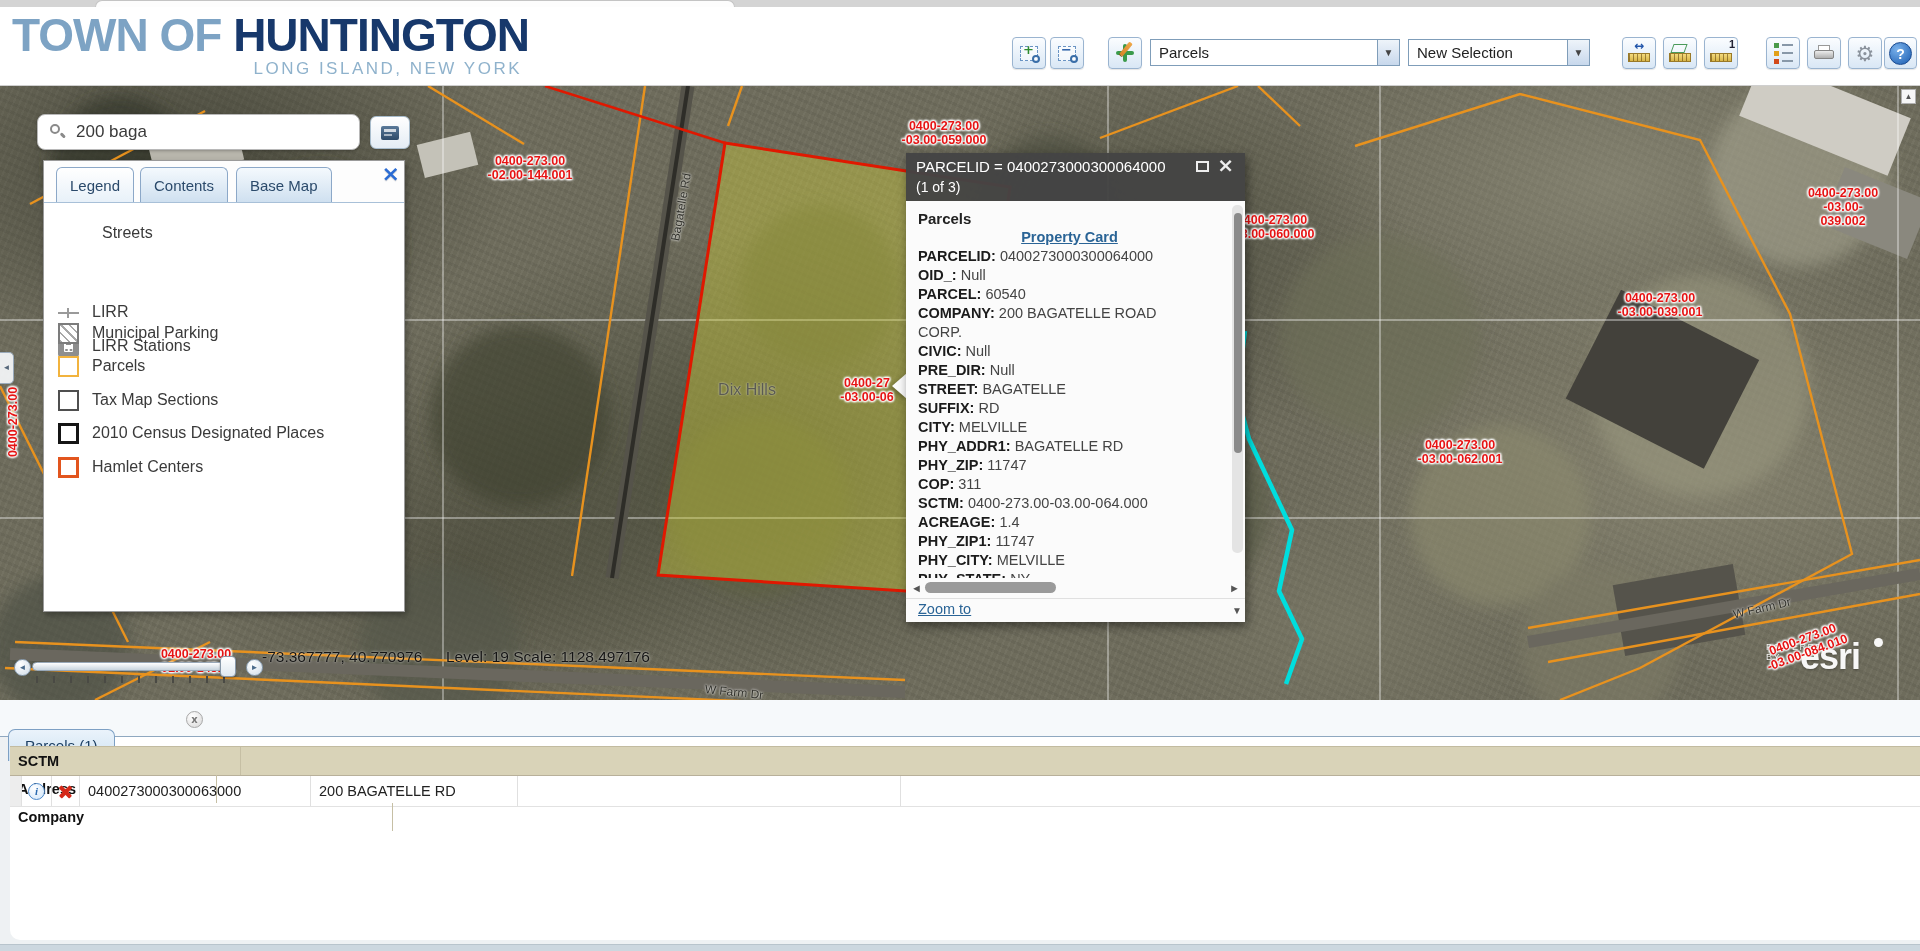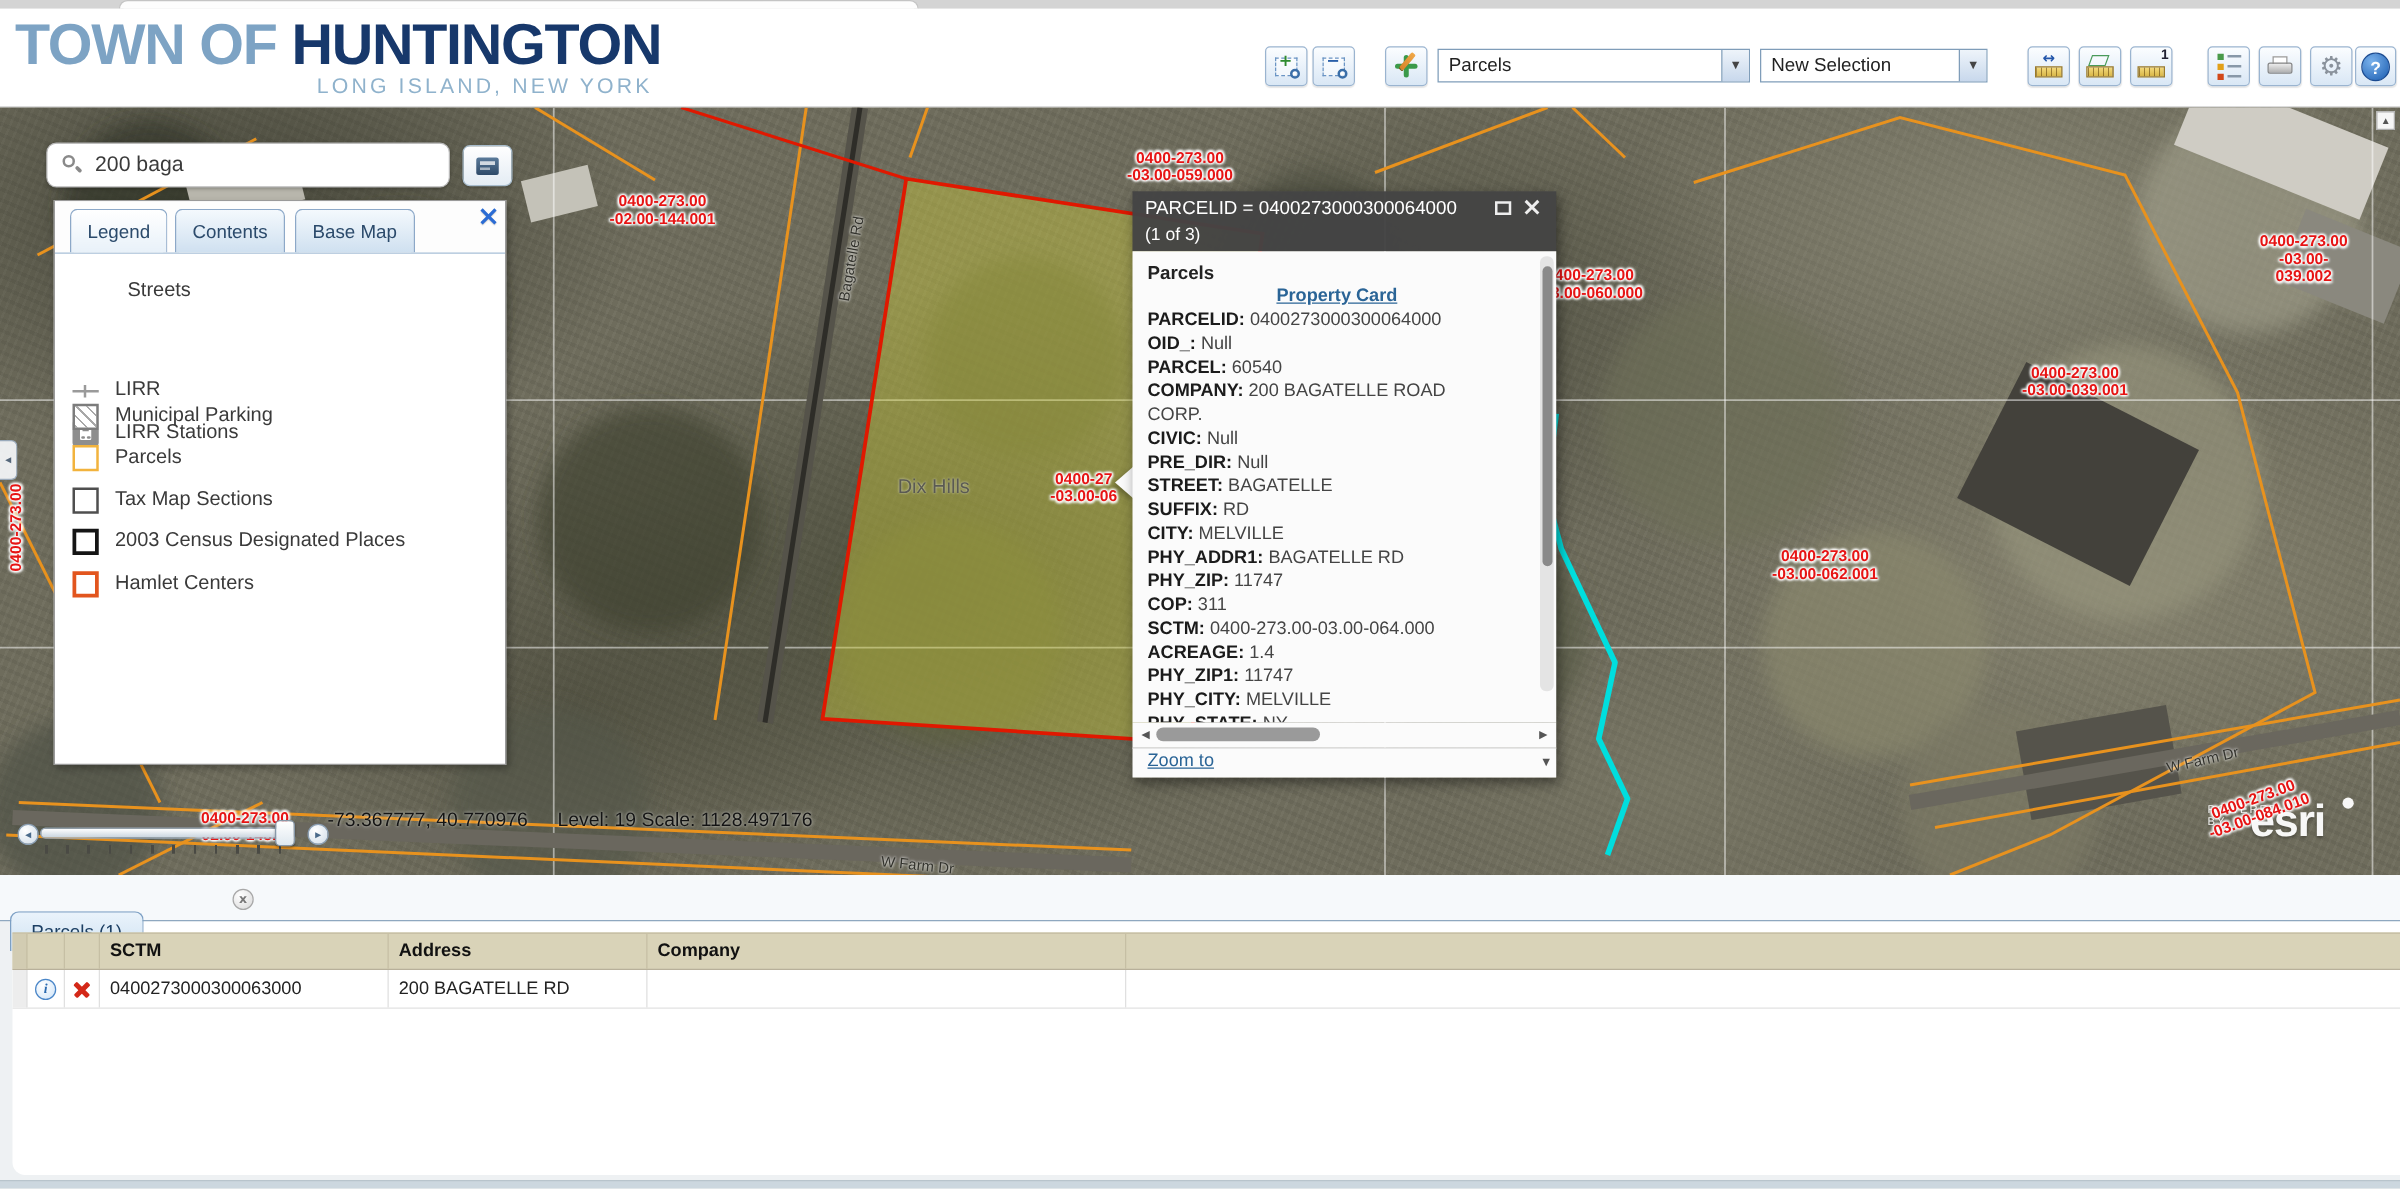--- a/index.html
+++ b/index.html
@@ -132,21 +132,21 @@
   #collapsetab{position:absolute;left:0;top:266px;width:14px;height:32px;background:rgba(246,249,251,.92);border:1px solid #9aaabb;border-left:none;border-radius:0 5px 5px 0;z-index:4;font-size:8px;color:#55677a;text-align:center;line-height:30px;cursor:pointer;}
 
   
   #results{position:absolute;left:0;top:700px;width:1920px;height:251px;background:#eef1f3;}
   #resultsinner{position:absolute;left:10px;top:0;width:1910px;height:240px;background:#fff;border-radius:0 0 0 10px;}
   #rtabbar{position:absolute;left:0;top:0;width:1920px;height:37px;background:#f6f9fb;border-bottom:1px solid #8fa8c0;}
   #rtab{position:absolute;left:8px;top:5px;height:32px;padding:0 16px;background:linear-gradient(#eaf3fb,#cfe2f2);border:1px solid #7da0c4;border-bottom:none;border-radius:7px 7px 0 0;font-size:15px;color:#1c3f63;line-height:32px;cursor:pointer;margin-top:24px;}
   #rtabclose{position:absolute;left:186px;top:11px;width:17px;height:17px;border-radius:50%;background:radial-gradient(circle at 35% 30%,#fff,#d8d8d8);border:1px solid #a8a8a8;color:#777;font:700 10px/15px "DejaVu Sans",sans-serif;text-align:center;cursor:pointer;}
   #rtable{position:absolute;left:10px;top:46px;width:1910px;}
   .trow{display:flex;align-items:stretch;}
-  .thead{height:30px;background:#d9d3b8;border-top:1px solid #c2bba0;border-bottom:1px solid #b8b09a;}
+  .thead{height:30px;background:#d9d3b8;border-top:1px solid #c2bba0;border-bottom:1px solid #b8b09a;flex-direction:column;}
   .thead .tc{font-size:14.5px;font-weight:700;color:#111;line-height:28px;border-right:1px solid #c6bfa4;padding-left:8px;}
   .tdata{height:31px;background:#fff;border-bottom:1px solid #e2e2e2;}
   .tdata .tc{font-size:14.5px;color:#222;line-height:29px;border-right:1px solid #e0e0e0;padding-left:8px;display:flex;align-items:center;}
   .tc.c0{width:12px;padding:0;} .tc.c1{width:30px;padding:0;justify-content:center;} .tc.c2{width:28px;padding:0;justify-content:center;}
   .tc.c3{width:231px;} .tc.c4{width:207px;} .tc.c5{width:383px;} .tc.cfill{flex:1;border-right:none;}
   .thead .tc.c0{background:#d2ccb2;}
   .infoico{width:17px;height:17px;border-radius:50%;border:1px solid #4a86c8;background:radial-gradient(circle at 35% 30%,#fff,#cfe4f8);color:#2a6ab0;font:italic 700 11px/15px "Liberation Serif",serif;text-align:center;cursor:pointer;}
   .redx{position:relative;width:15px;height:15px;cursor:pointer;}
   .redx::before,.redx::after{content:"";position:absolute;left:0;top:6px;width:15px;height:3.5px;background:#d42818;border-radius:1px;}
   .redx::before{transform:rotate(45deg);} .redx::after{transform:rotate(-45deg);}
@@ -385,21 +385,21 @@
       <div class="litem" style="top:191px;">
         <span class="sw parcels"></span>
         <span class="lbl">Parcels</span>
       </div>
       <div class="litem" style="top:225px;">
         <span class="sw taxmap"></span>
         <span class="lbl">Tax Map Sections</span>
       </div>
       <div class="litem" style="top:258px;">
         <span class="sw census"></span>
-        <span class="lbl">2003 Census Designated Places</span>
+        <span class="lbl">2010 Census Designated Places</span>
       </div>
       <div class="litem" style="top:292px;">
         <span class="sw hamlet"></span>
         <span class="lbl">Hamlet Centers</span>
       </div>
     </div>
 
     <div id="pointer"></div>
     <div id="popup">
       <div id="popuphead">

